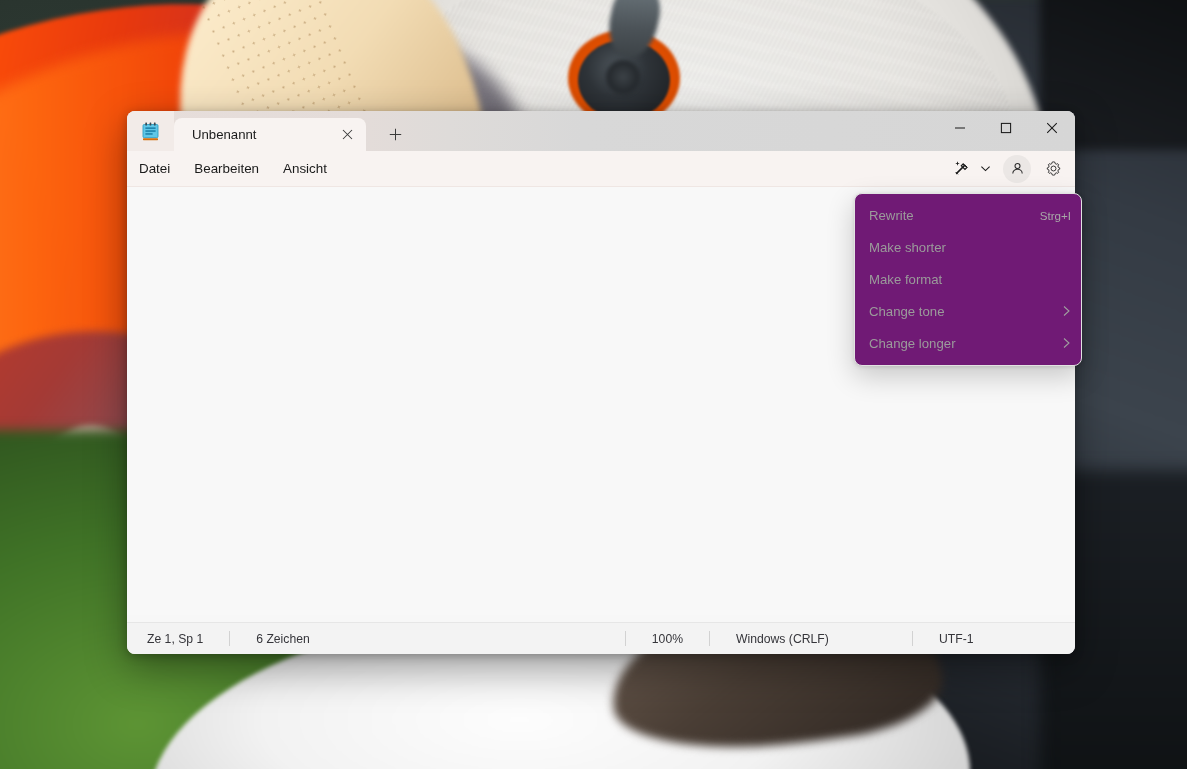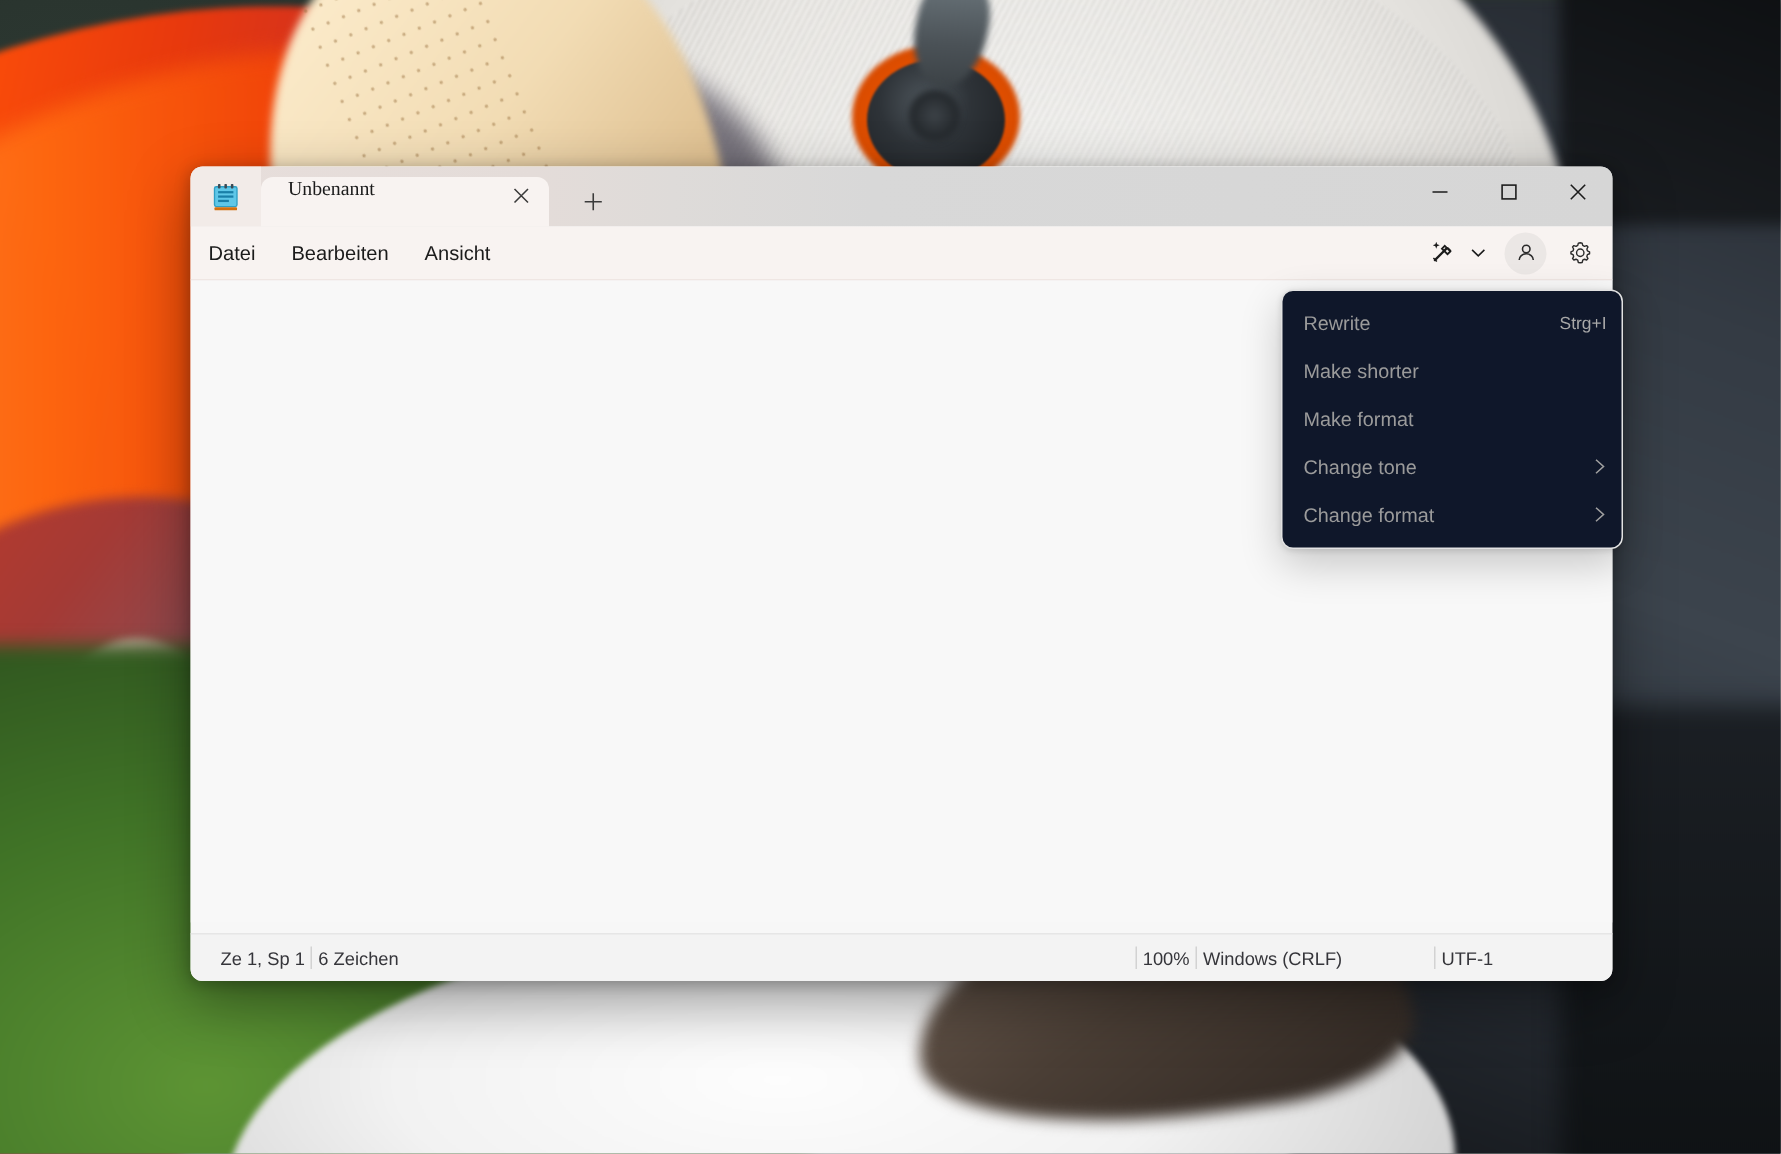--- a/index.html
+++ b/index.html
@@ -201,28 +201,27 @@
     width: 47px; height: 40px;
     display: flex; align-items: center; justify-content: center;
     background: #f2ebe8;
     border-radius: 8px 0 0 0;
   }
   .app-icon { width: 17px; height: 19px; display:block; }
 
   .tabstrip { display: flex; align-items: flex-end; height: 40px; }
   .tab {
     position: relative;
-    display: flex; align-items: flex-start;
+    display: flex; align-items: center;
     height: 33px;
     min-width: 192px;
     padding: 0 6px 0 18px;
     background: #f8f3f1;
     border-radius: 8px 8px 0 0;
     box-sizing: border-box;
-    font-family: Liberation Serif, serif;
   }
   .tab-title {
     font-size: 13.2px;
     color: #1b1b1b;
     flex: 1;
     white-space: nowrap;
     overflow: hidden;
   }
   .tab-close {
     width: 26px; height: 24px;
@@ -299,35 +298,35 @@
     width: 100%;
     height: 32px;
     background: #f3f3f3;
     border-top: 1px solid #e6e6e6;
     display: flex;
     align-items: center;
     font-size: 12.2px;
     color: #35353a;
     box-sizing: border-box;
   }
-  .sb-cell { padding: 0 4px; white-space: nowrap; }
+  .sb-cell { padding: 0 26px; white-space: nowrap; }
   .sb-cell.pos { padding-left: 20px; }
   .sb-sep {
     width: 1px; height: 15px;
     background: #d2d2d2;
   }
   .sb-spacer { flex: 1; }
 
   
   #ai-menu {
     position: absolute;
     left: 854px; top: 193px;
     width: 228px;
     padding: 5px 0 6px 0;
-    background: #0f172a;
+    background: #701a75;
     border: 1px solid #e2e2e2;
     border-radius: 8px;
     box-shadow: 0 10px 28px rgba(0,0,0,.20), 0 1px 4px rgba(0,0,0,.12);
     box-sizing: border-box;
   }
   .mi {
     position: relative;
     height: 32px;
     display: flex;
     align-items: center;
@@ -496,20 +495,20 @@
   </div>
   <div class="mi">
     <span class="mi-label">Change tone</span>
     <span class="mi-chevron">
       <svg width="9" height="12" viewBox="0 0 9 12">
         <path d="M2 1.5 L7 6 L2 10.5" stroke="#a0a0a0" stroke-width="1.05" fill="none"></path>
       </svg>
     </span>
   </div>
   <div class="mi">
-    <span class="mi-label">Change format</span>
+    <span class="mi-label">Change longer</span>
     <span class="mi-chevron">
       <svg width="9" height="12" viewBox="0 0 9 12">
         <path d="M2 1.5 L7 6 L2 10.5" stroke="#a0a0a0" stroke-width="1.05" fill="none"></path>
       </svg>
     </span>
   </div>
 </div>
 
 </body></html>

